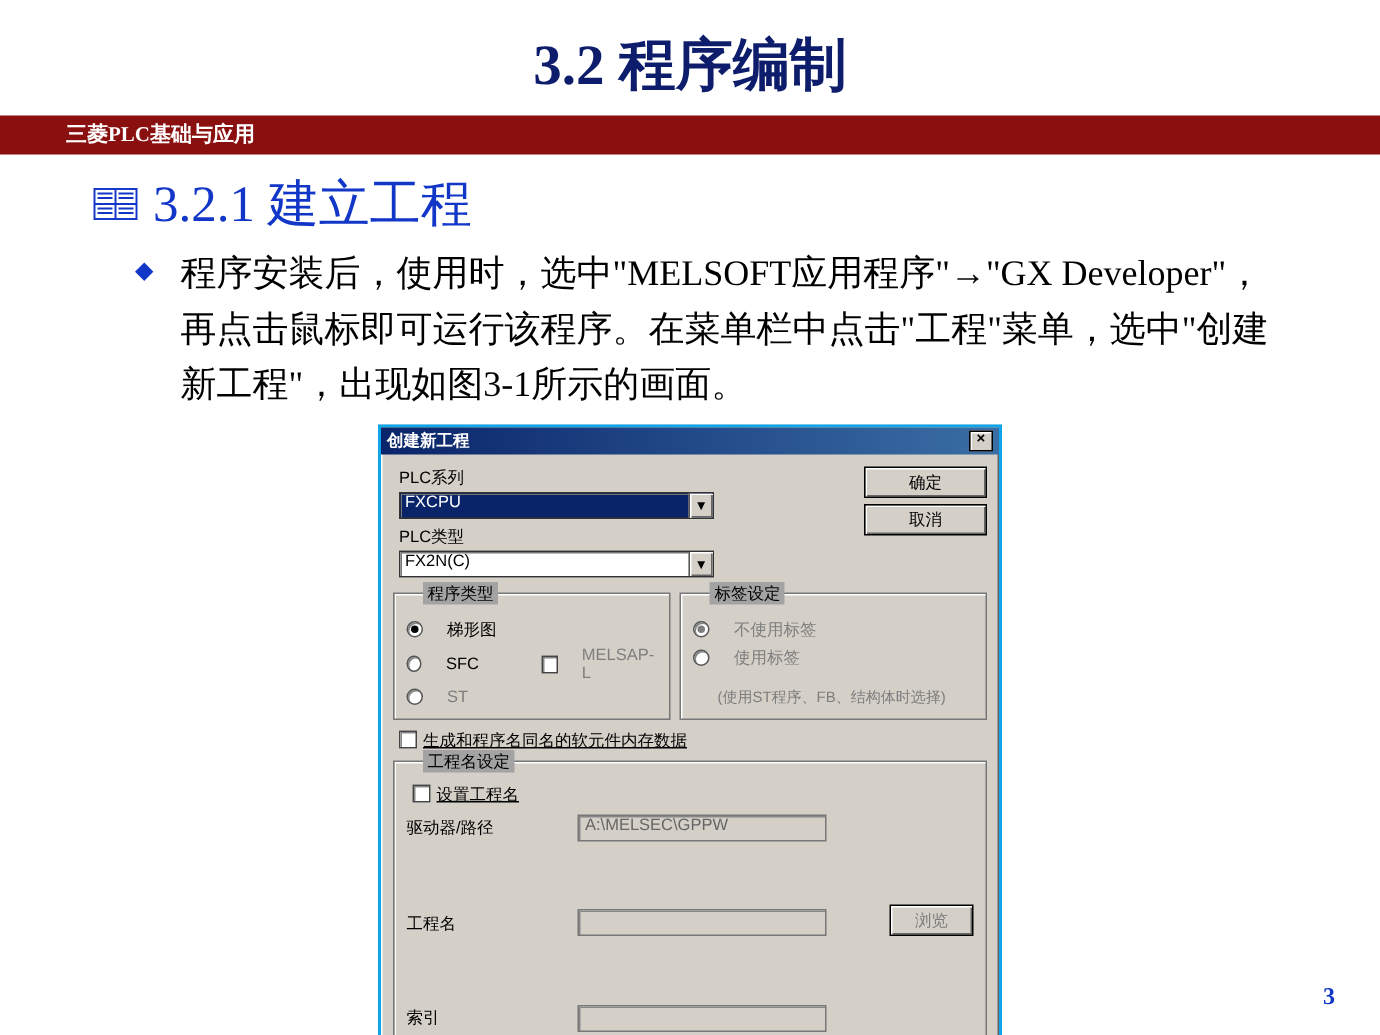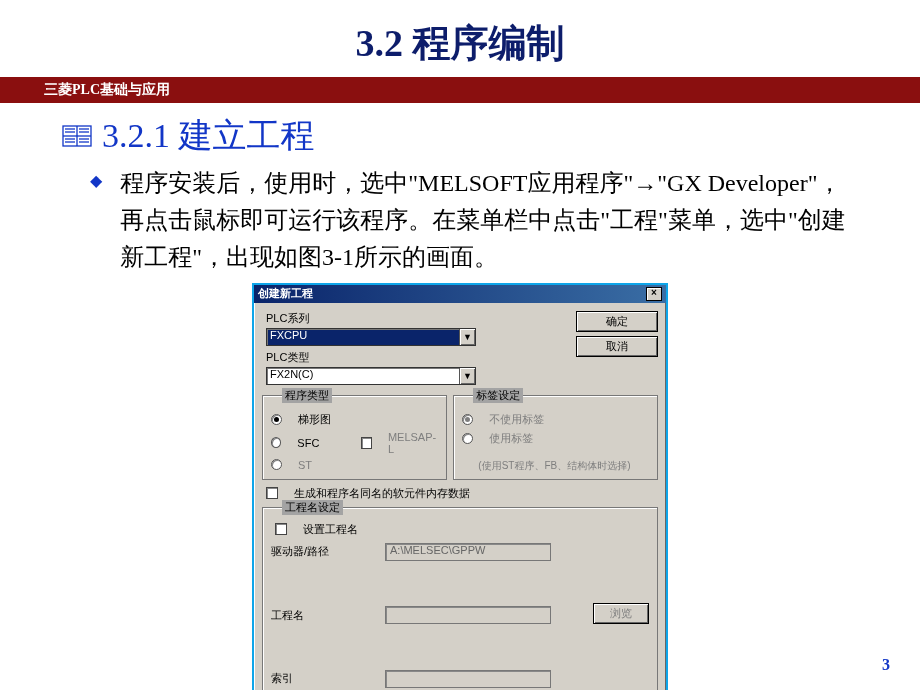--- a/index.html
+++ b/index.html
@@ -167,21 +167,21 @@
       align-items: center;
       justify-content: center;
     }
     .radio-dot {
       width: 5px; height: 5px;
       border-radius: 50%;
       background: #000;
     }
     .disabled { color: #7e7e7e; }
     .small-note { font-size: 10px; color: #7e7e7e; padding-left: 16px; line-height: 1.25; margin-top: 12px; }
-    .chk-row { display:flex; align-items:center; gap:16px; padding: 6px 0 0 4px; }
+    .chk-row { display:flex; align-items:center; gap:4px; padding: 6px 0 0 4px; text-decoration: underline; }
     .chk {
       width: 12px; height: 12px;
       background: #fff;
       border: 1px solid #444;
       box-shadow: inset 1px 1px 0 #888;
     }
     .form-grid {
       display: grid;
       grid-template-columns: 72px 1fr 56px;
       column-gap: 6px;

